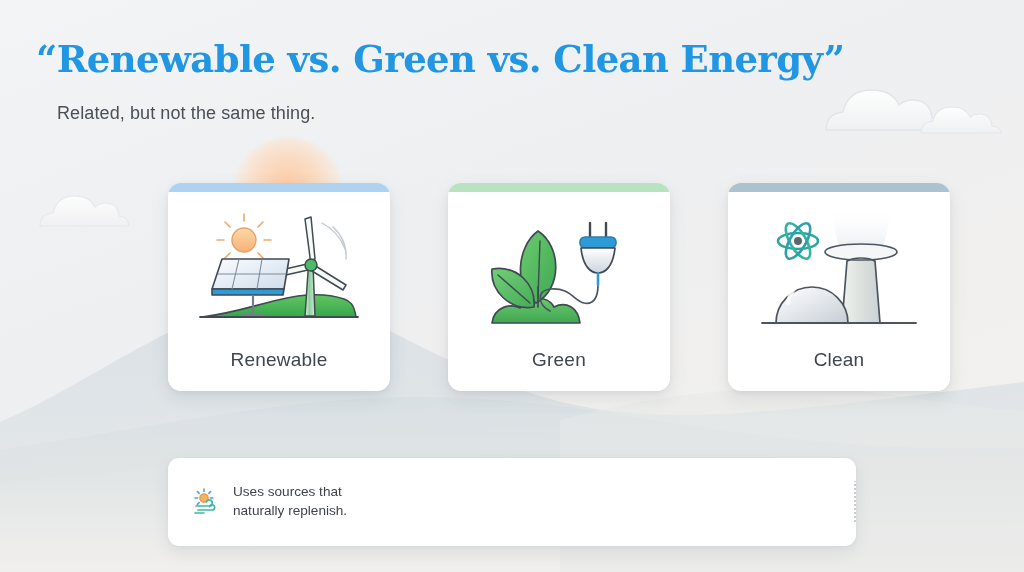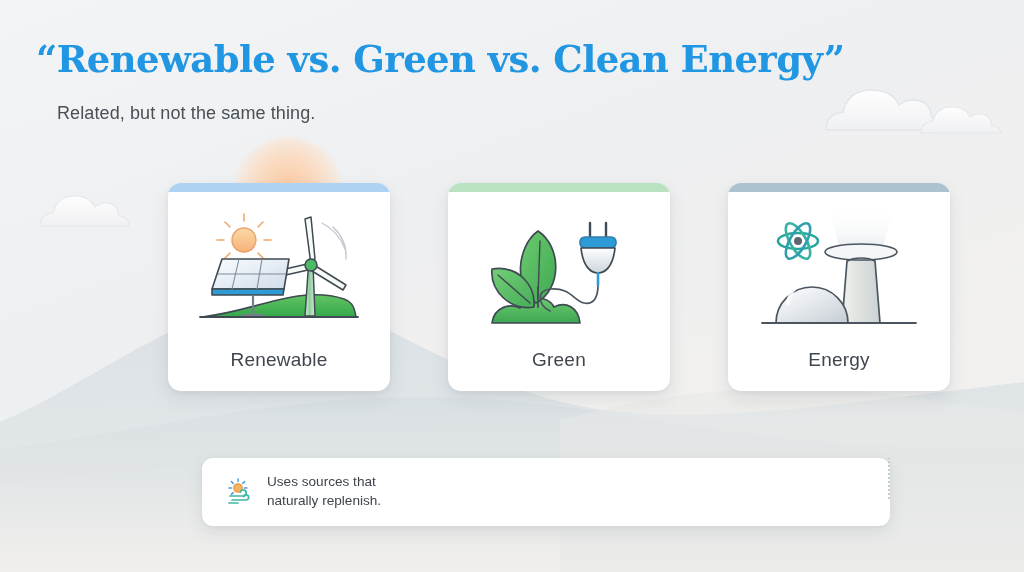--- a/index.html
+++ b/index.html
@@ -50,24 +50,24 @@
   .card-art{
     margin-top:24px;width:170px;height:136px;
     display:flex;align-items:center;justify-content:center;
   }
   .card-label{
     margin-top:6px;font-size:19px;color:#40464e;letter-spacing:0.2px;
   }
 
   
   .footer{
-    position:absolute;left:168px;top:458px;width:688px;height:68px;
+    position:absolute;left:168px;top:458px;width:688px;height:88px;
     background:#fff;border-radius:11px;
     box-shadow:0 6px 16px rgba(90,100,115,0.12),0 1px 4px rgba(90,100,115,0.06);
-    display:flex;margin-left:34px;
+    display:flex;align-items:center;
   }
   .f-item{flex:1;display:flex;align-items:center;gap:11px;padding-left:24px;}
   .f-icon{width:30px;height:30px;flex:0 0 30px;display:flex;align-items:center;justify-content:center;}
   .f-text{font-size:13.6px;line-height:1.38;color:#3e444c;}
   .f-div{width:1px;height:42px;
     background-image:linear-gradient(#c8ccd2 50%, rgba(255,255,255,0) 0%);
     background-position:left;background-size:1px 4px;background-repeat:repeat-y;}
 </style>
 </head>
 <body>
@@ -282,21 +282,21 @@
           <line x1="8" y1="116" x2="162" y2="116" stroke="#4b555f" stroke-width="1.8" stroke-linecap="round"></line>
 
           <g transform="translate(44,34)" stroke-width="2.6" fill="none" stroke-linecap="round">
             <ellipse cx="0" cy="0" rx="20" ry="8" stroke="#2aa79c" transform="rotate(0)"></ellipse>
             <ellipse cx="0" cy="0" rx="20" ry="8" stroke="#35b3a0" transform="rotate(60)"></ellipse>
             <ellipse cx="0" cy="0" rx="20" ry="8" stroke="#2f9fae" transform="rotate(120)"></ellipse>
             <circle cx="0" cy="0" r="4" fill="#5c6670" stroke="none"></circle>
           </g>
         </svg>
       </div>
-      <div class="card-label">Energy</div>
+      <div class="card-label">Clean</div>
     </div>
   </div>
 
   <div class="footer">
 
     <div class="f-item">
       <div class="f-icon">
         <svg width="30" height="30" viewBox="0 0 30 30" aria-hidden="true">
           <g stroke="#4f9fd6" stroke-width="1.5" stroke-linecap="round">
             <line x1="12" y1="2" x2="12" y2="4.6"></line>

